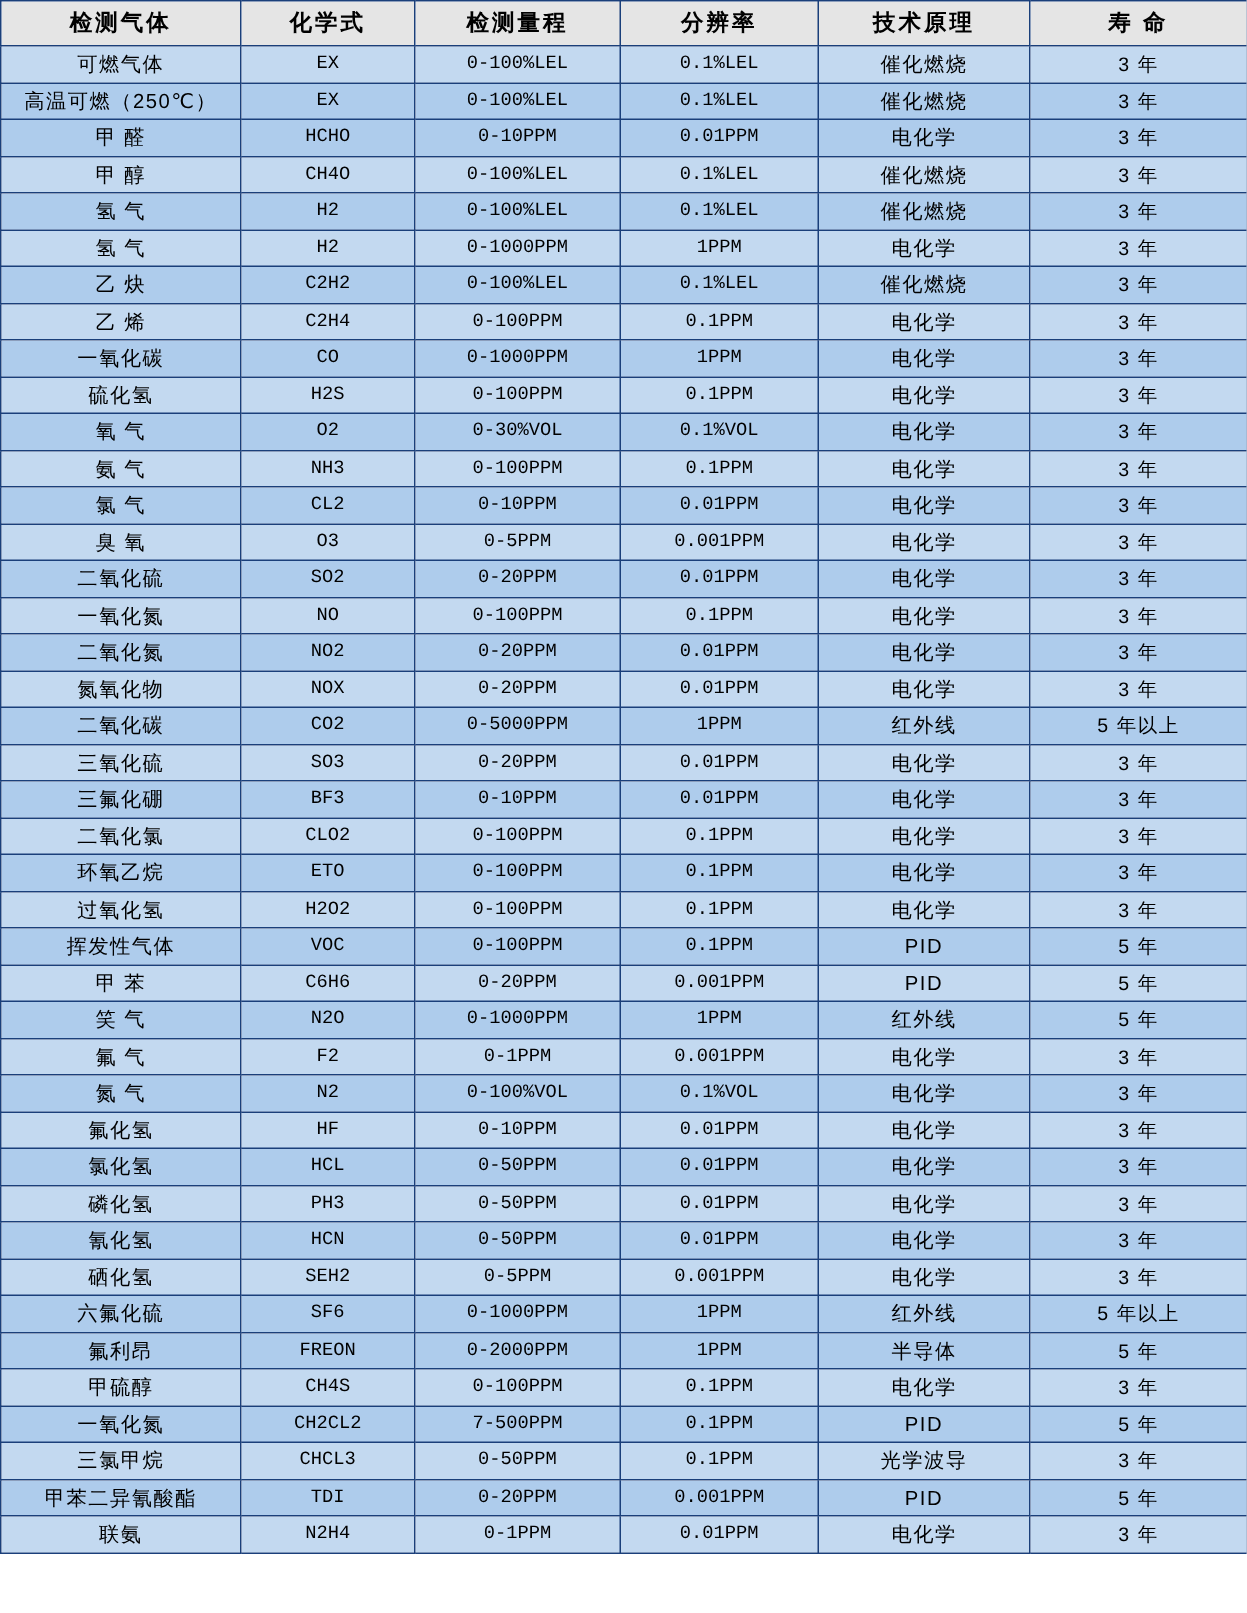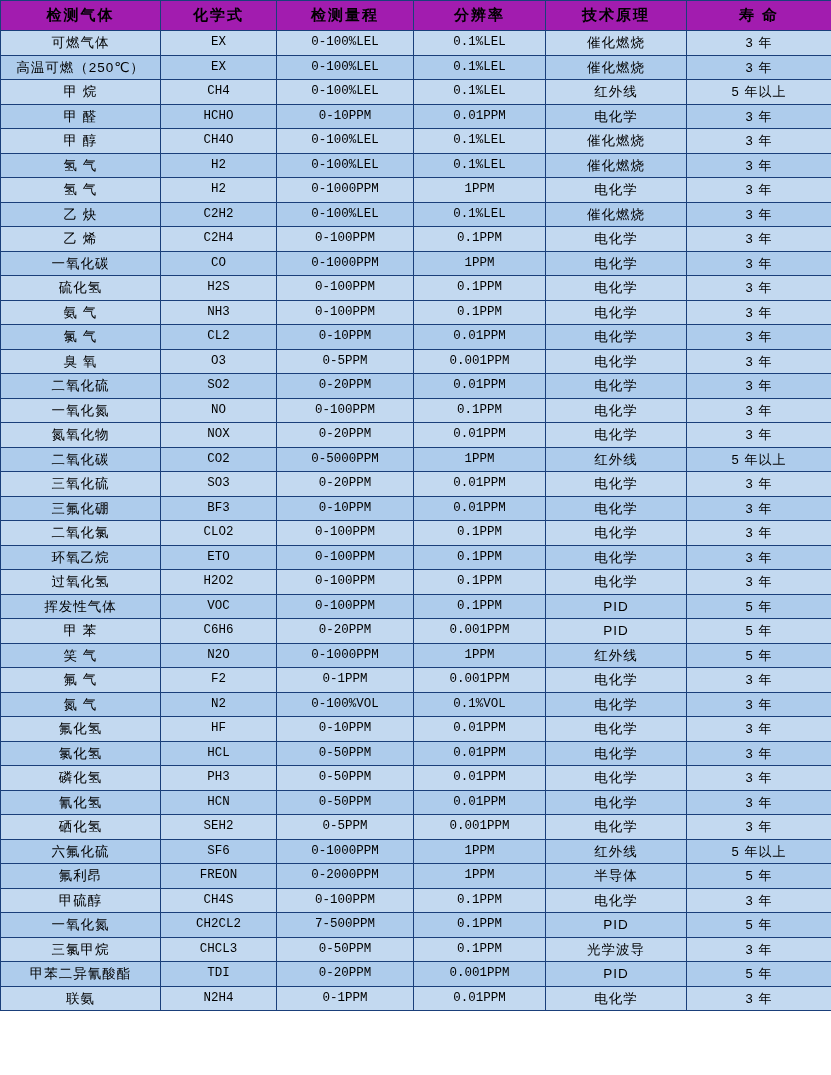--- a/index.html
+++ b/index.html
@@ -25,21 +25,21 @@
 
   #gas-table th, #gas-table td {
     border: 1px solid #1a3f7a;
     text-align: center;
     vertical-align: middle;
     color: #000000;
     white-space: nowrap;
     overflow: hidden;
   }
   #gas-table thead th {
-    background: #a21caf;
+    background: #e5e5e5;
     font-size: 15px;
     font-weight: bold;
     height: 27px;
     letter-spacing: 2px;
   }
   #gas-table tbody td {
     height: 21.5px;
     font-size: 13px;
     line-height: 21.5px;
   }
@@ -94,28 +94,20 @@
         <td class="life">3 年</td>
       </tr>
       <tr class="even">
         <td class="name">高温可燃（250℃）</td>
         <td class="mono">EX</td>
         <td class="mono">0-100%LEL</td>
         <td class="mono">0.1%LEL</td>
         <td class="name">催化燃烧</td>
         <td class="life">3 年</td>
       </tr>
-      <tr class="odd">
-        <td class="name">甲 烷</td>
-        <td class="mono">CH4</td>
-        <td class="mono">0-100%LEL</td>
-        <td class="mono">0.1%LEL</td>
-        <td class="name">红外线</td>
-        <td class="life">5 年以上</td>
-      </tr>
       <tr class="even">
         <td class="name">甲 醛</td>
         <td class="mono">HCHO</td>
         <td class="mono">0-10PPM</td>
         <td class="mono">0.01PPM</td>
         <td class="name">电化学</td>
         <td class="life">3 年</td>
       </tr>
       <tr class="odd">
         <td class="name">甲 醇</td>
@@ -166,20 +158,28 @@
         <td class="life">3 年</td>
       </tr>
       <tr class="odd">
         <td class="name">硫化氢</td>
         <td class="mono">H2S</td>
         <td class="mono">0-100PPM</td>
         <td class="mono">0.1PPM</td>
         <td class="name">电化学</td>
         <td class="life">3 年</td>
       </tr>
+      <tr class="even">
+        <td class="name">氧 气</td>
+        <td class="mono">O2</td>
+        <td class="mono">0-30%VOL</td>
+        <td class="mono">0.1%VOL</td>
+        <td class="name">电化学</td>
+        <td class="life">3 年</td>
+      </tr>
       <tr class="odd">
         <td class="name">氨 气</td>
         <td class="mono">NH3</td>
         <td class="mono">0-100PPM</td>
         <td class="mono">0.1PPM</td>
         <td class="name">电化学</td>
         <td class="life">3 年</td>
       </tr>
       <tr class="even">
         <td class="name">氯 气</td>
@@ -206,20 +206,28 @@
         <td class="life">3 年</td>
       </tr>
       <tr class="odd">
         <td class="name">一氧化氮</td>
         <td class="mono">NO</td>
         <td class="mono">0-100PPM</td>
         <td class="mono">0.1PPM</td>
         <td class="name">电化学</td>
         <td class="life">3 年</td>
       </tr>
+      <tr class="even">
+        <td class="name">二氧化氮</td>
+        <td class="mono">NO2</td>
+        <td class="mono">0-20PPM</td>
+        <td class="mono">0.01PPM</td>
+        <td class="name">电化学</td>
+        <td class="life">3 年</td>
+      </tr>
       <tr class="odd">
         <td class="name">氮氧化物</td>
         <td class="mono">NOX</td>
         <td class="mono">0-20PPM</td>
         <td class="mono">0.01PPM</td>
         <td class="name">电化学</td>
         <td class="life">3 年</td>
       </tr>
       <tr class="even">
         <td class="name">二氧化碳</td>

